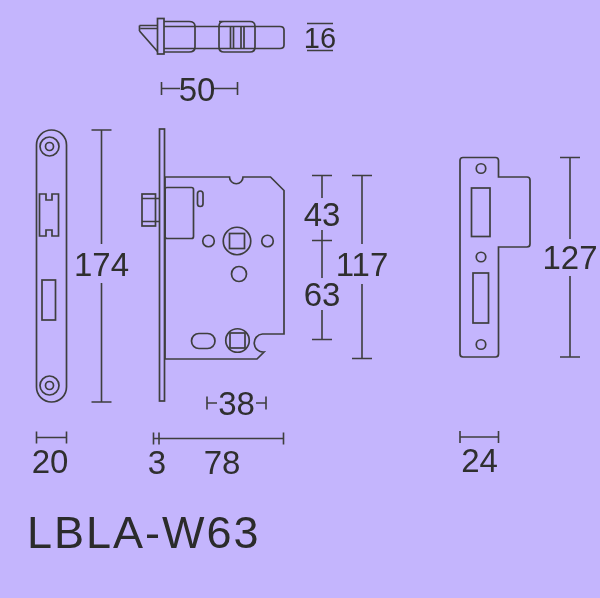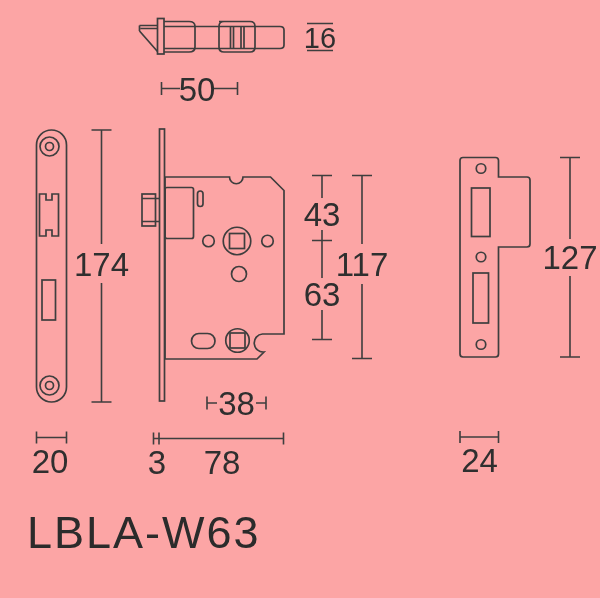--- a/index.html
+++ b/index.html
@@ -1,16 +1,16 @@
 <!DOCTYPE html>
 <html><head>
 <meta charset="utf-8">
 <style>
   html,body{margin:0;padding:0;background:#ffffff;}
-  .page{position:relative;width:600px;height:598px;background:#fca5a5;overflow:hidden;text-align:center;}
+  .page{position:relative;width:600px;height:598px;background:#c4b5fd;overflow:hidden;text-align:center;}
   svg{display:block;}
   .line{stroke:#3e3e3e;stroke-width:1.7;fill:none;stroke-linecap:butt;stroke-linejoin:miter;}
   .dimline{stroke:#3e3e3e;stroke-width:1.6;fill:none;stroke-linecap:butt;}
   text{font-family:"Liberation Sans", sans-serif;fill:#2f2f2f;}
   .dimtxt{font-size:33px;text-anchor:middle;}
   .dimtxt-sm{font-size:29px;text-anchor:middle;}
   .title-txt{font-size:45px;letter-spacing:2px;text-anchor:start;fill:#2b2b2b;}
 </style>
 </head>
 <body>

